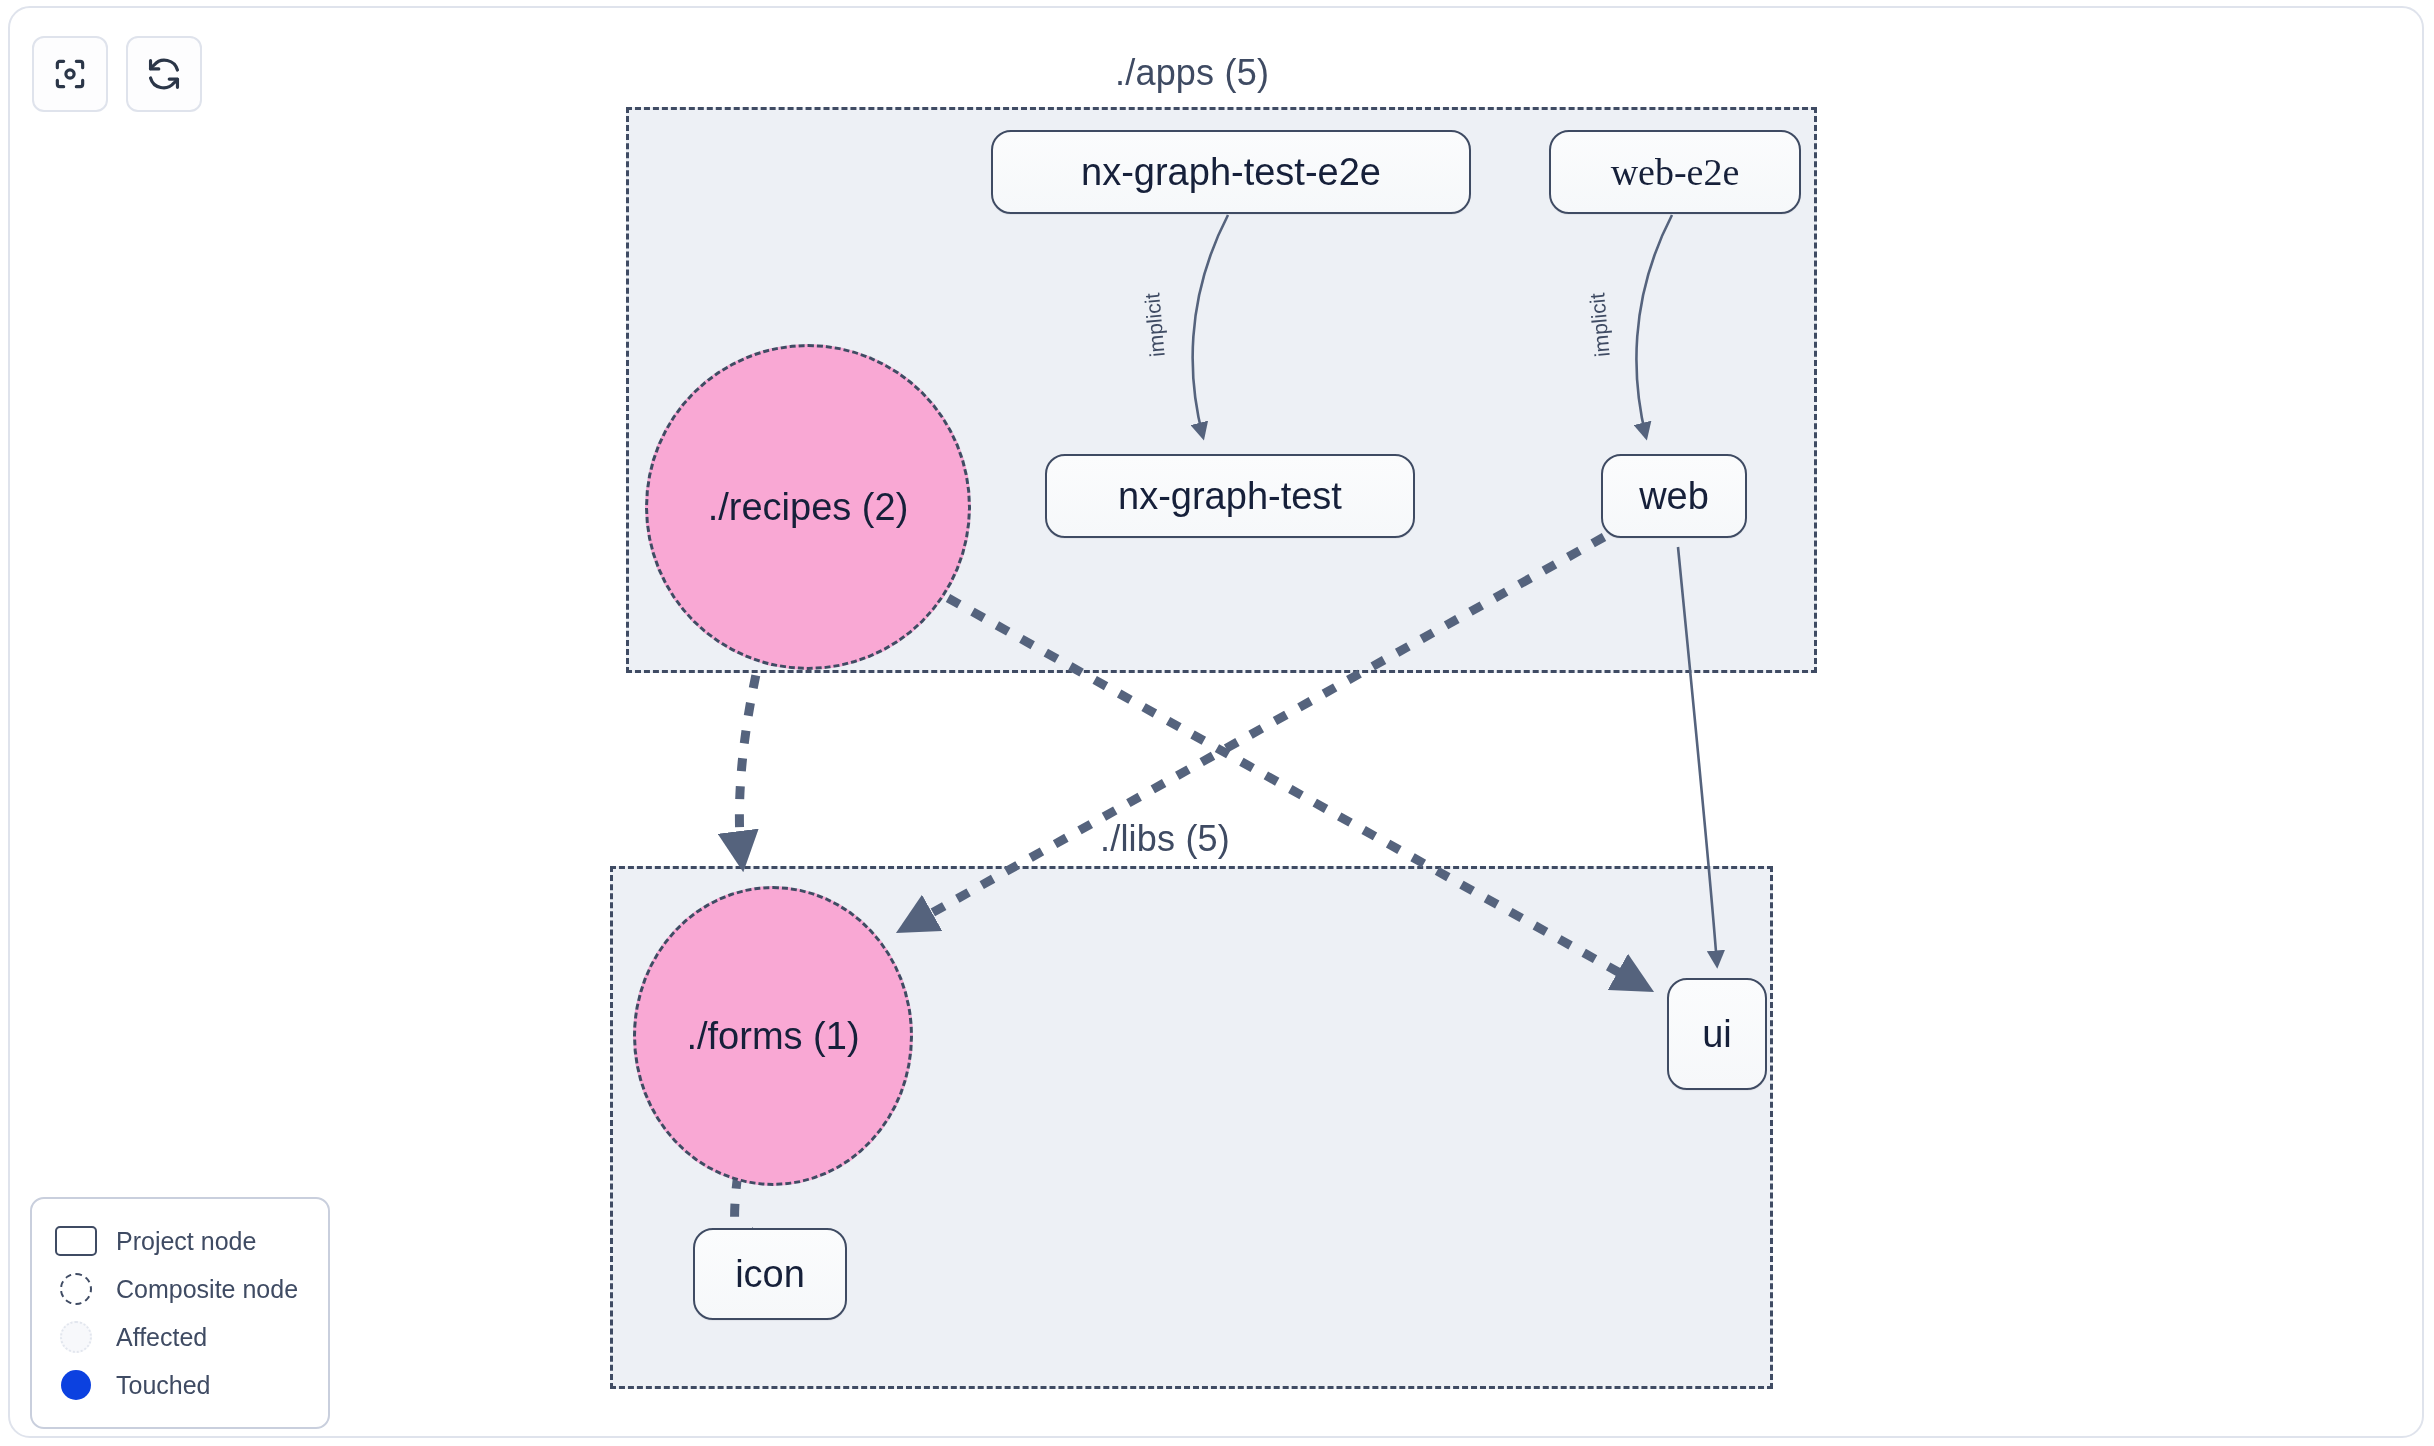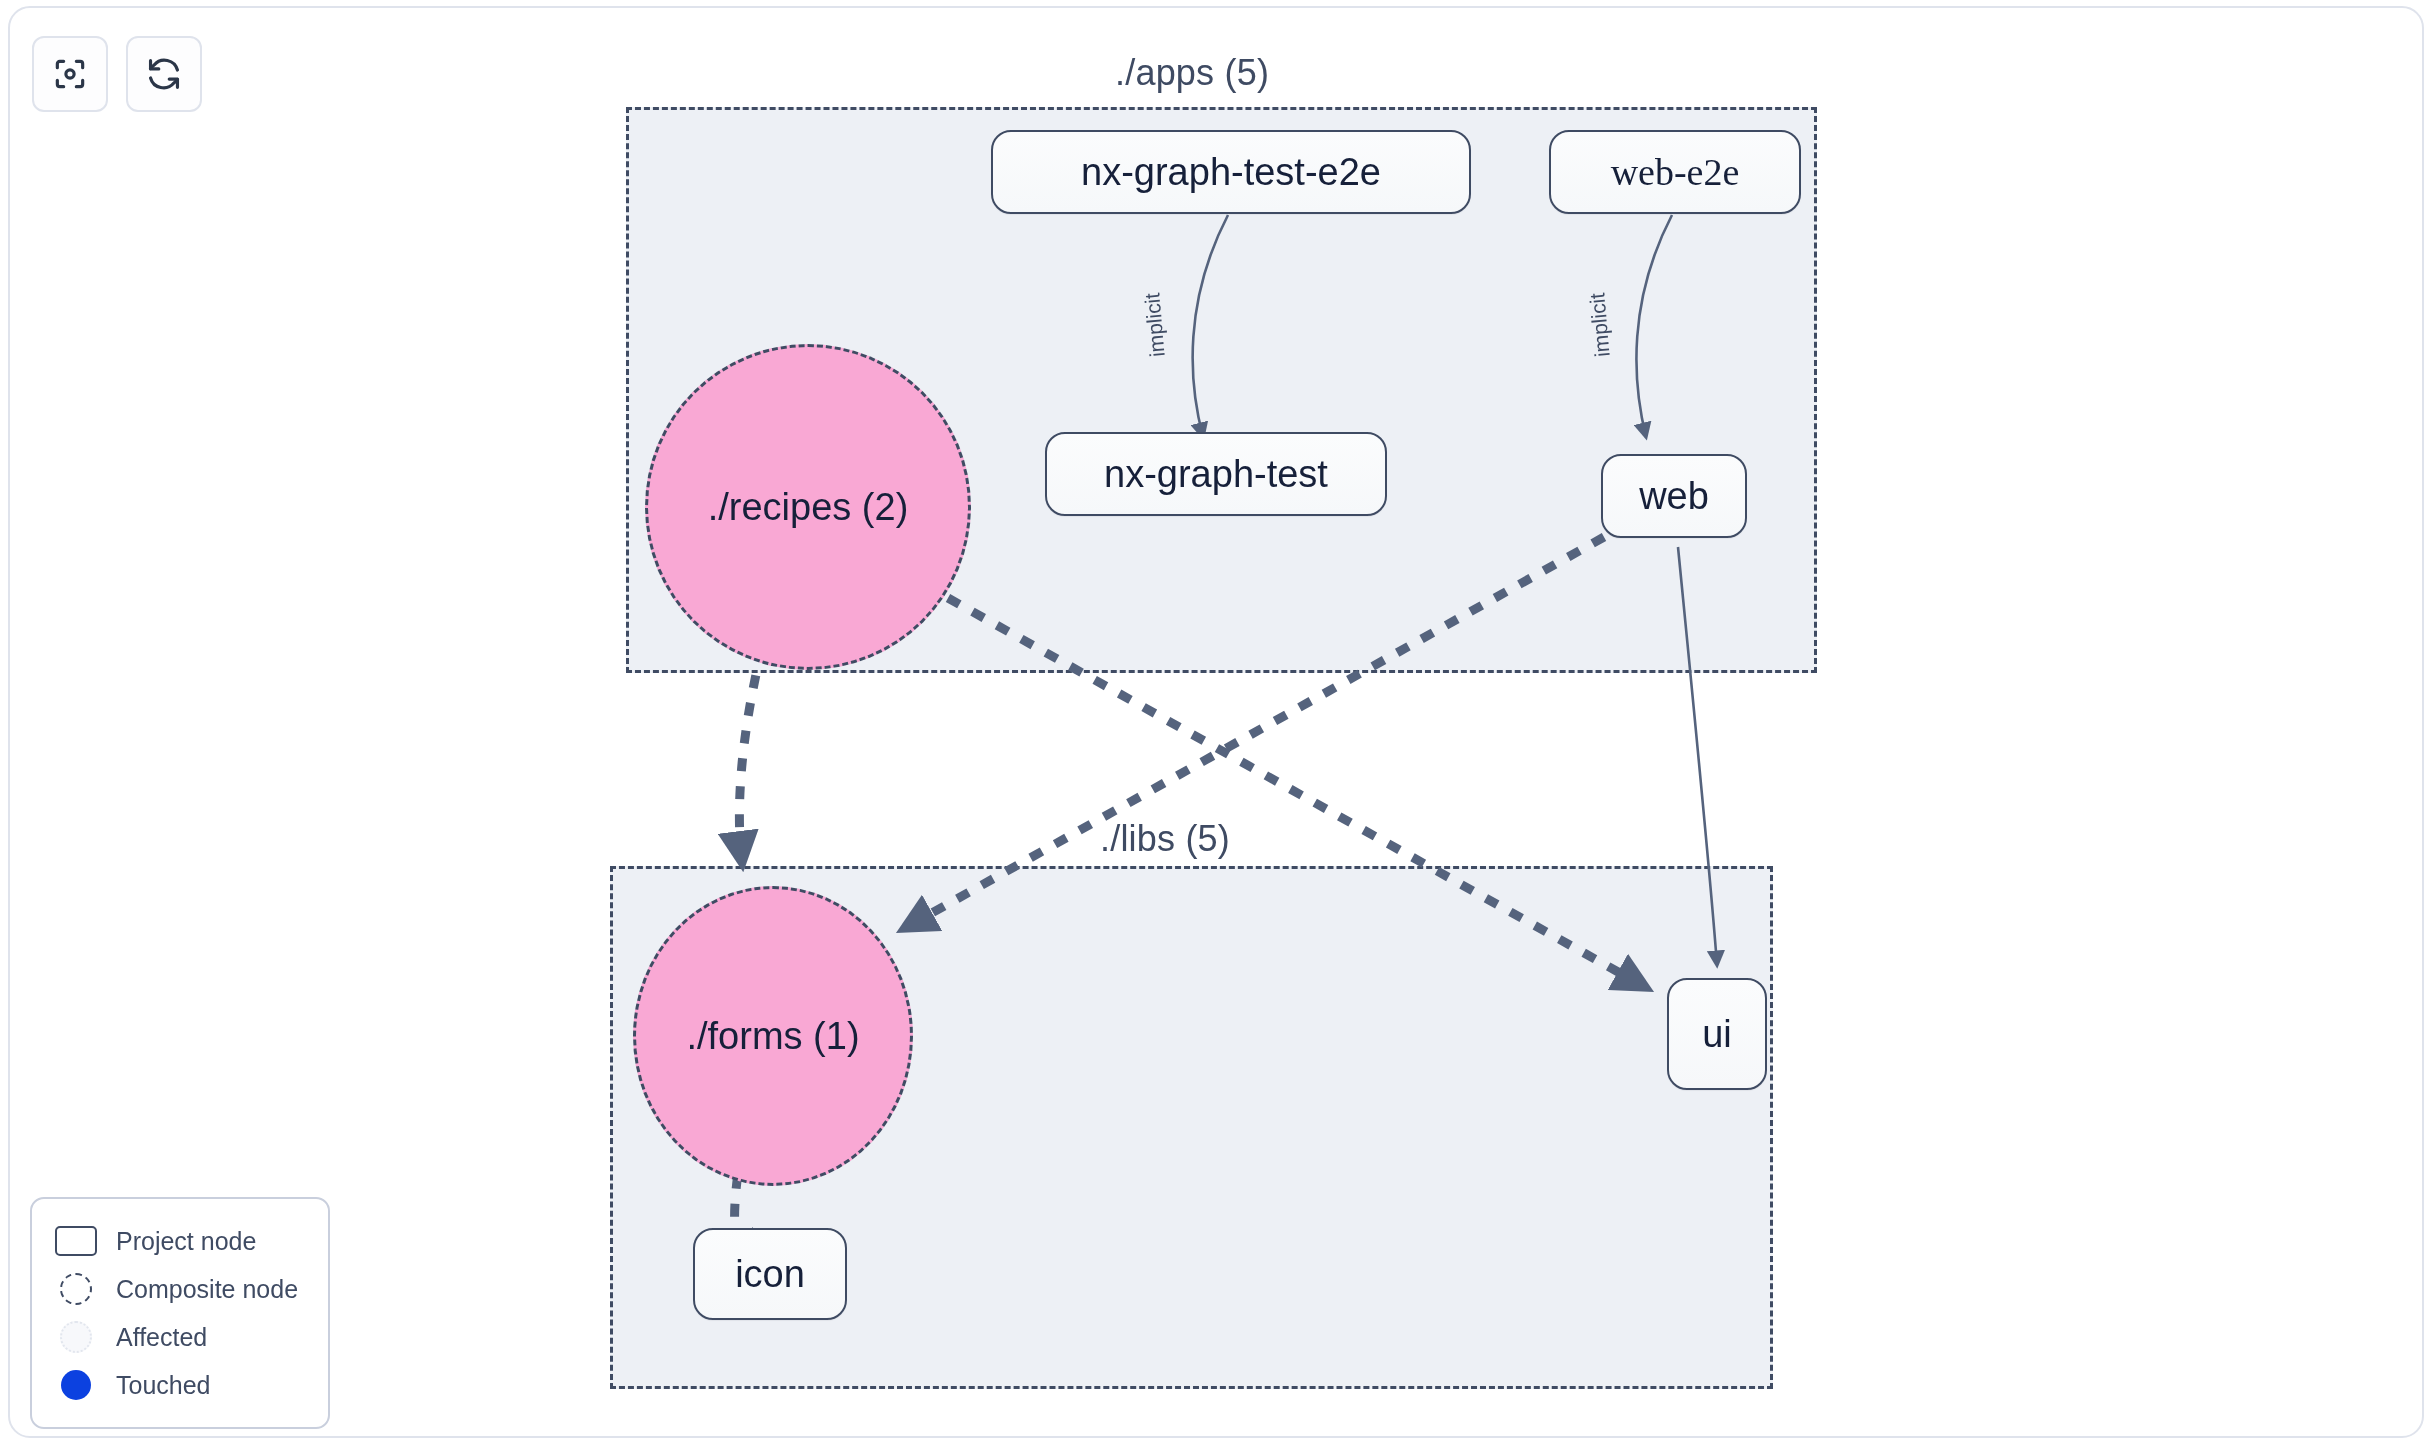--- a/index.html
+++ b/index.html
@@ -251,21 +251,21 @@
     <div class="edge-label" style="left:1600px; top:325px; transform:translate(-50%,-50%) rotate(-95deg);">implicit</div>
 
     <div class="node-rect" style="left:991px; top:130px; width:480px; height:84px;">
       <span>nx-graph-test-e2e</span>
     </div>
 
     <div class="node-rect" style="left:1549px; top:130px; width:252px; height:84px;font-family:Liberation Serif, serif;">
       <span>web-e2e</span>
     </div>
 
-    <div class="node-rect" style="left:1045px; top:432px; width:342px; height:84px;">
+    <div class="node-rect" style="left:1045px; top:454px; width:370px; height:84px;">
       <span>nx-graph-test</span>
     </div>
 
     <div class="node-rect" style="left:1601px; top:454px; width:146px; height:84px;">
       <span>web</span>
     </div>
 
     <div class="node-circle" style="left:645px; top:344px; width:326px; height:326px;">
       <span>./recipes (2)</span>
     </div>

